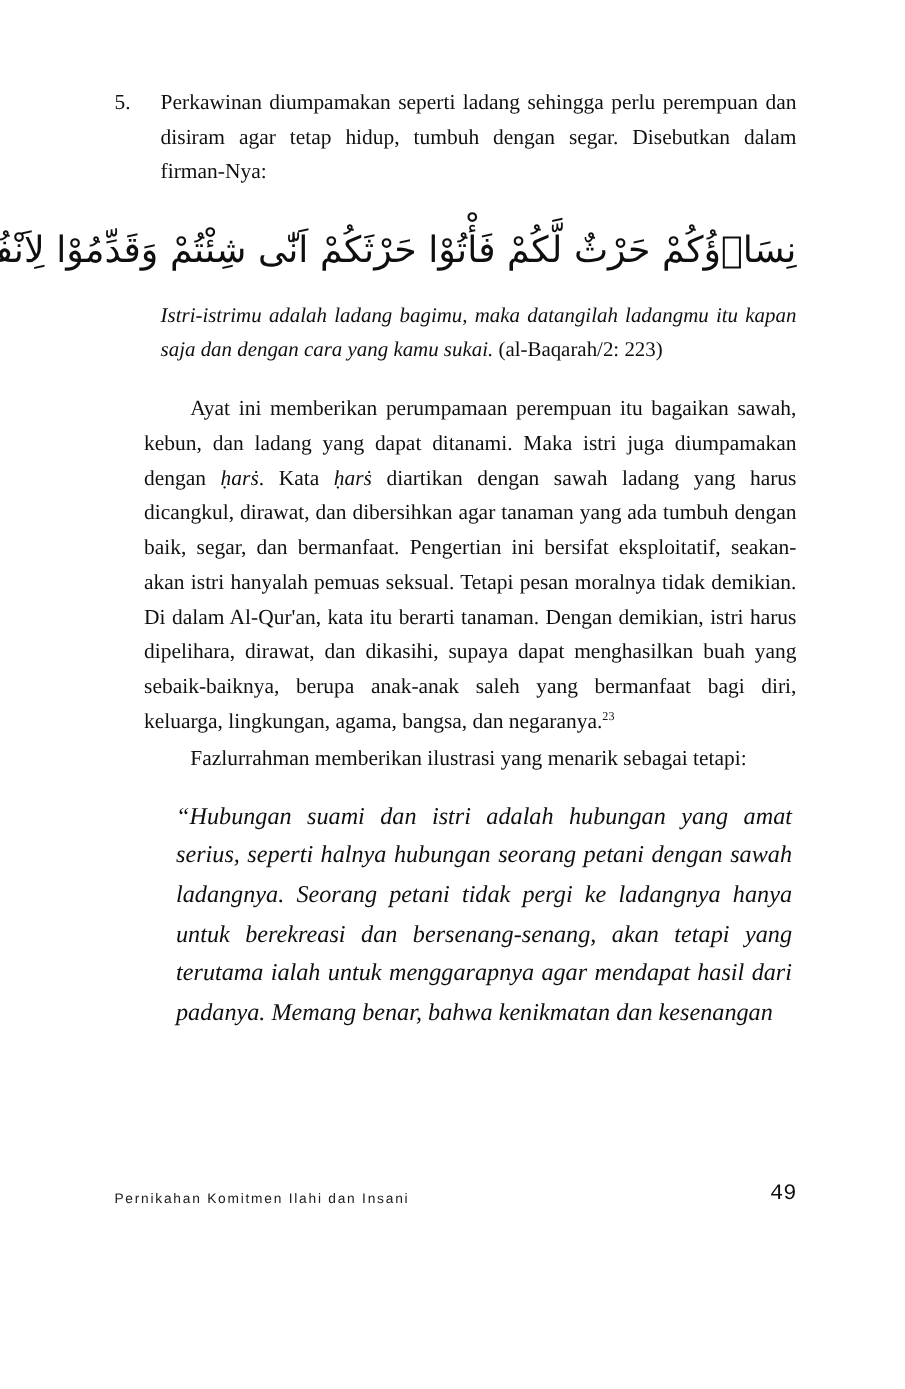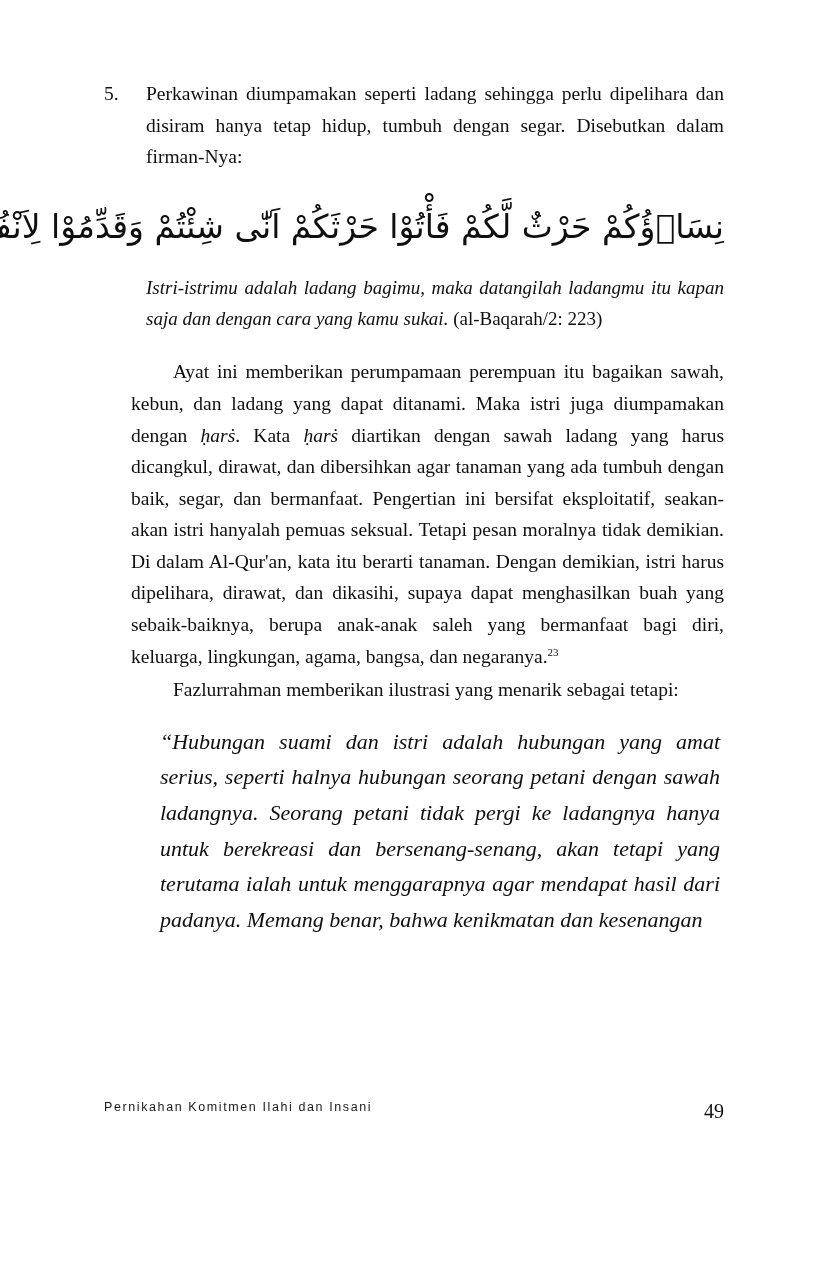--- a/index.html
+++ b/index.html
@@ -90,48 +90,48 @@
     margin-left: 56px;
     margin-right: 4px;
     font-size: 22px;
     line-height: 1.62;
     text-align: justify;
     font-style: italic;
   }
   .footer {
     position: absolute;
     left: 104px;
-    top: 1100px;
+    top: 1074px;
     width: 620px;
     display: flex;
-    align-items: flex-start;
+    align-items: flex-end;
     justify-content: space-between;
   }
   .footer-title {
     font-family: "Liberation Sans", sans-serif;
     font-size: 12.5px;
     letter-spacing: 1.6px;
     color: #1a1a1a;
   }
   .footer-page {
-    font-family: Liberation Serif, serif;
+    font-family: Liberation Mono, monospace;
     font-size: 20px;
     color: #0f0f0f;
   }
 </style>
 </head>
 <body>
 
 <div class="page">
 
   <div class="content">
 
     <div class="num-item">
       <span class="marker">5.</span>
-      <span class="body">Perkawinan diumpamakan seperti ladang sehingga perlu dipelihara dan disiram hanya tetap hidup, tumbuh dengan segar. Disebutkan dalam firman-Nya:</span>
+      <span class="body">Perkawinan diumpamakan seperti ladang sehingga perlu perempuan dan disiram agar tetap hidup, tumbuh dengan segar. Disebutkan dalam firman-Nya:</span>
     </div>
 
     <div class="arabic">نِسَاۤؤُكُمْ حَرْثٌ لَّكُمْ فَأْتُوْا حَرْثَكُمْ اَنّٰى شِئْتُمْ وَقَدِّمُوْا لِاَنْفُسِكُمْ</div>
 
     <div class="translation">
       <span class="it">Istri-istrimu adalah ladang bagimu, maka datangilah ladangmu itu kapan saja dan dengan cara yang kamu sukai.</span>
       <span>(al-Baqarah/2: 223)</span>
     </div>
 
     <div class="para">

